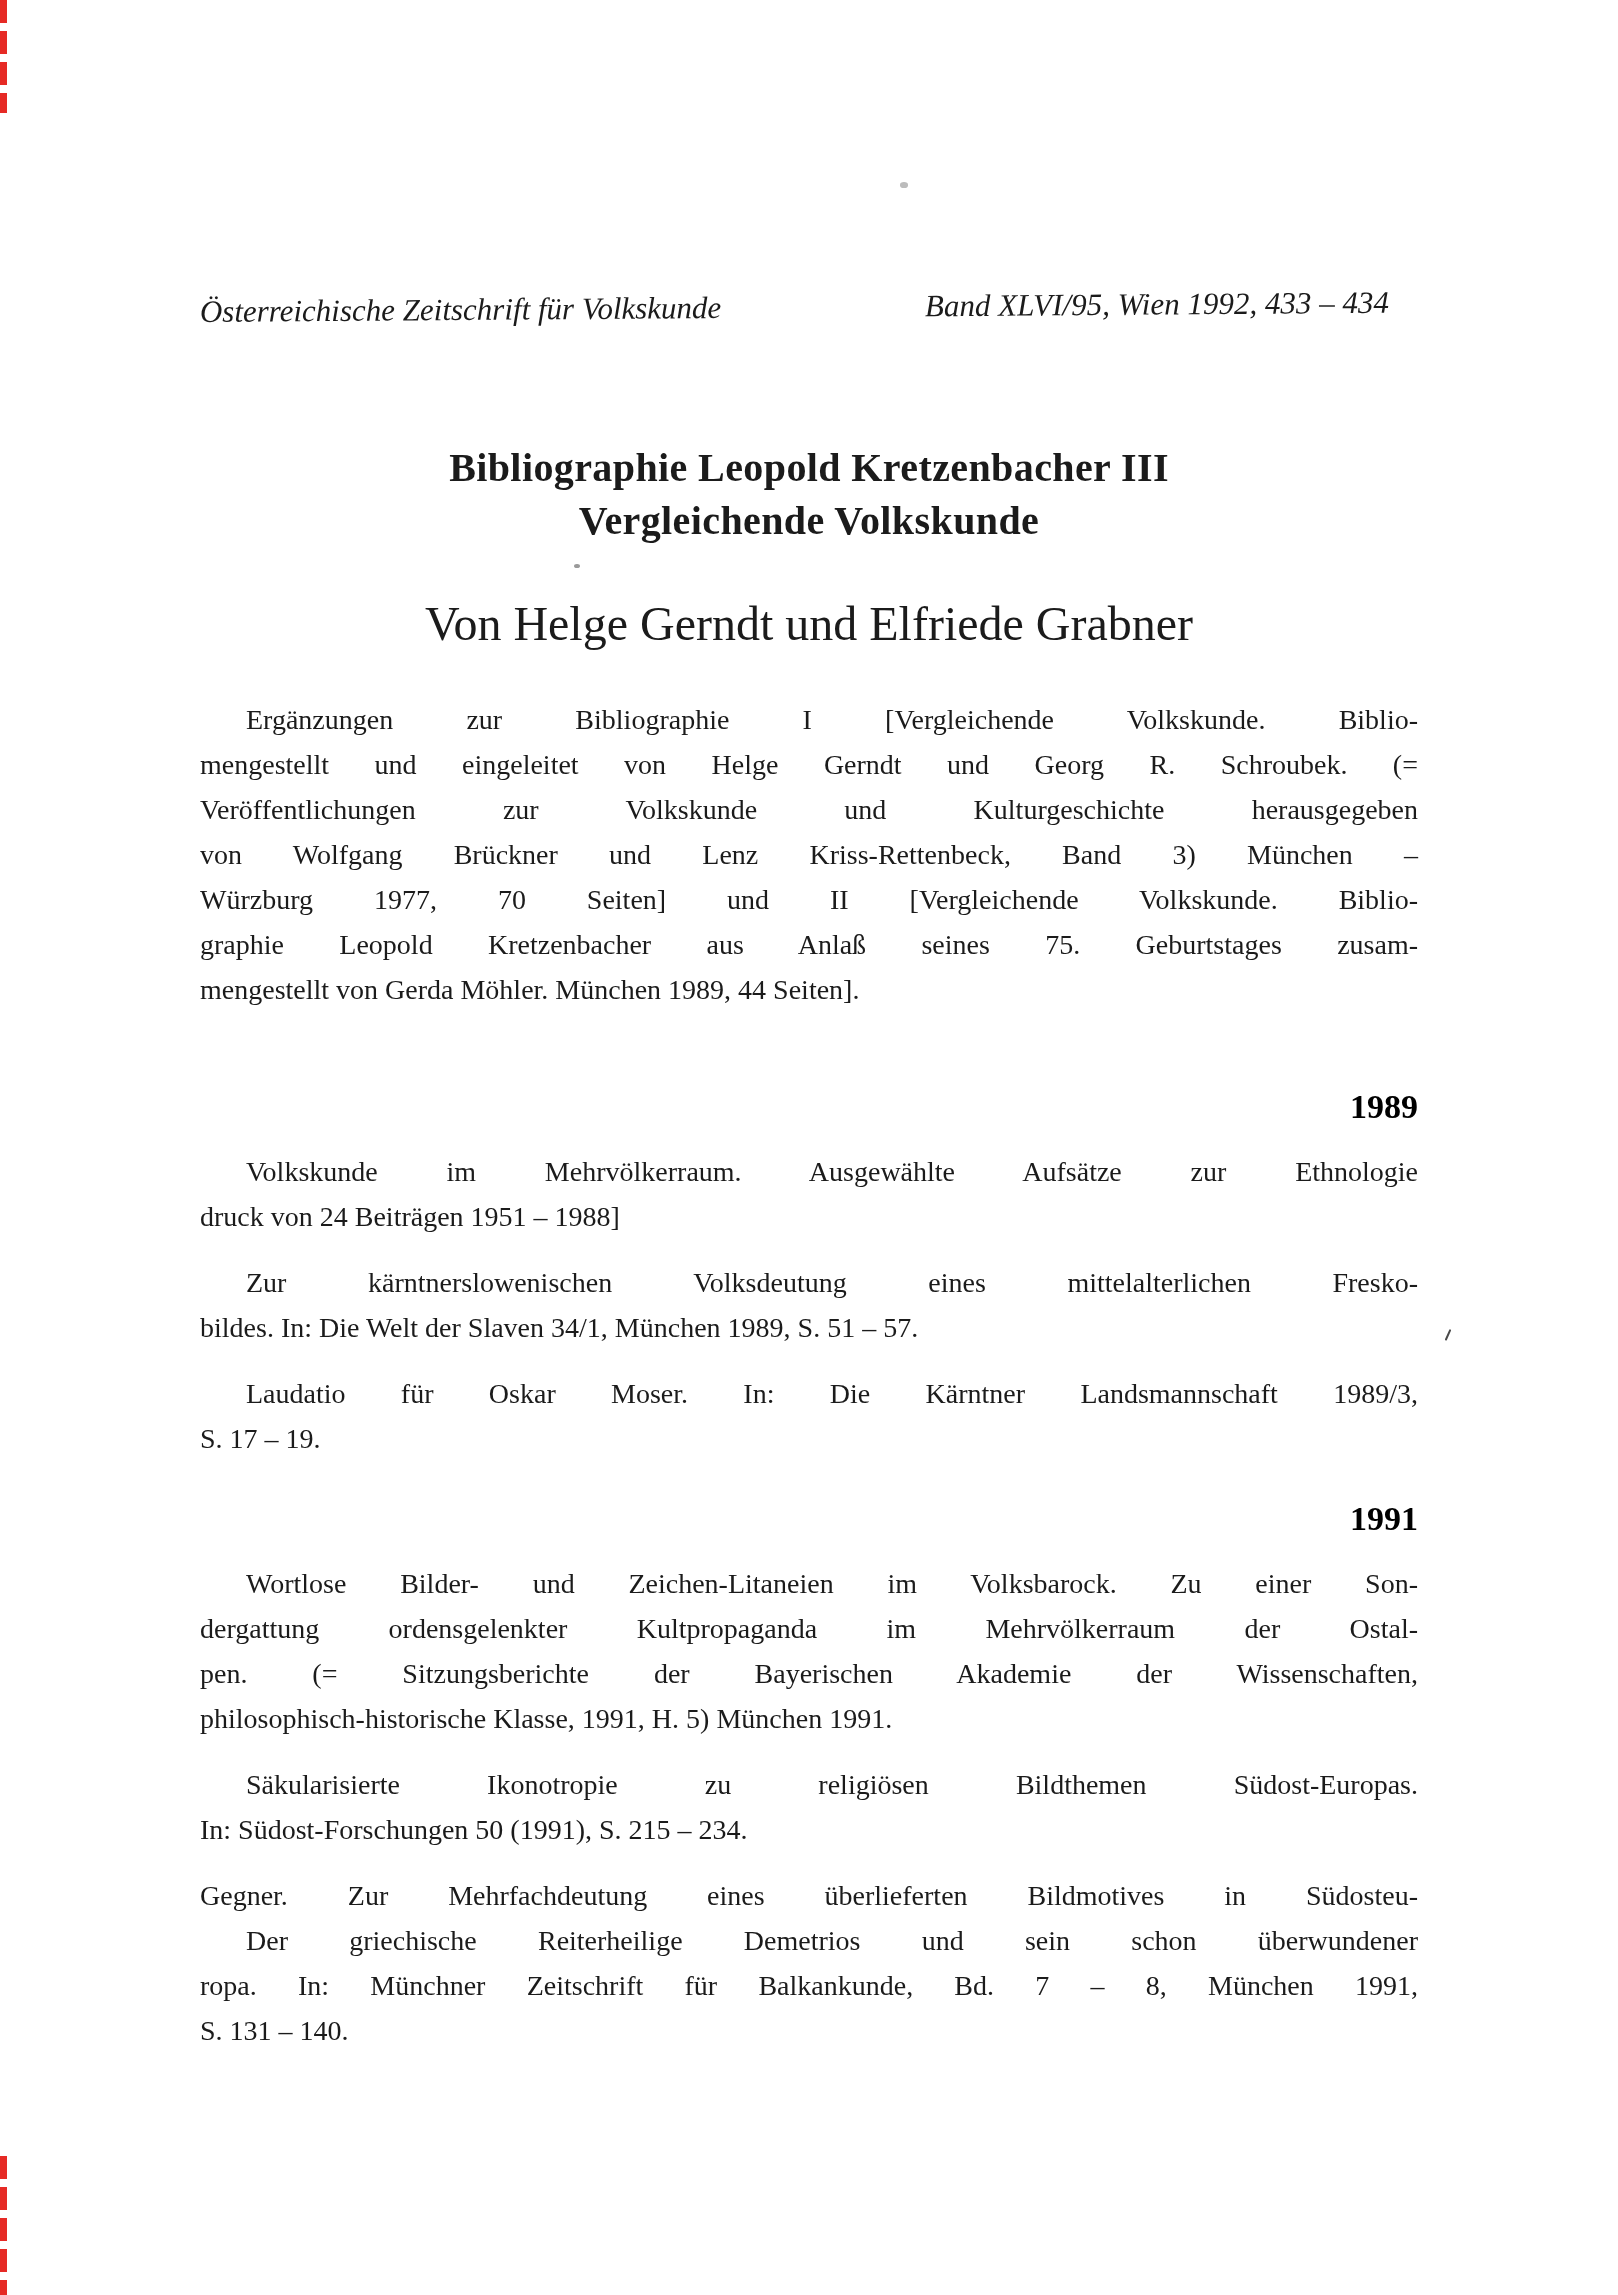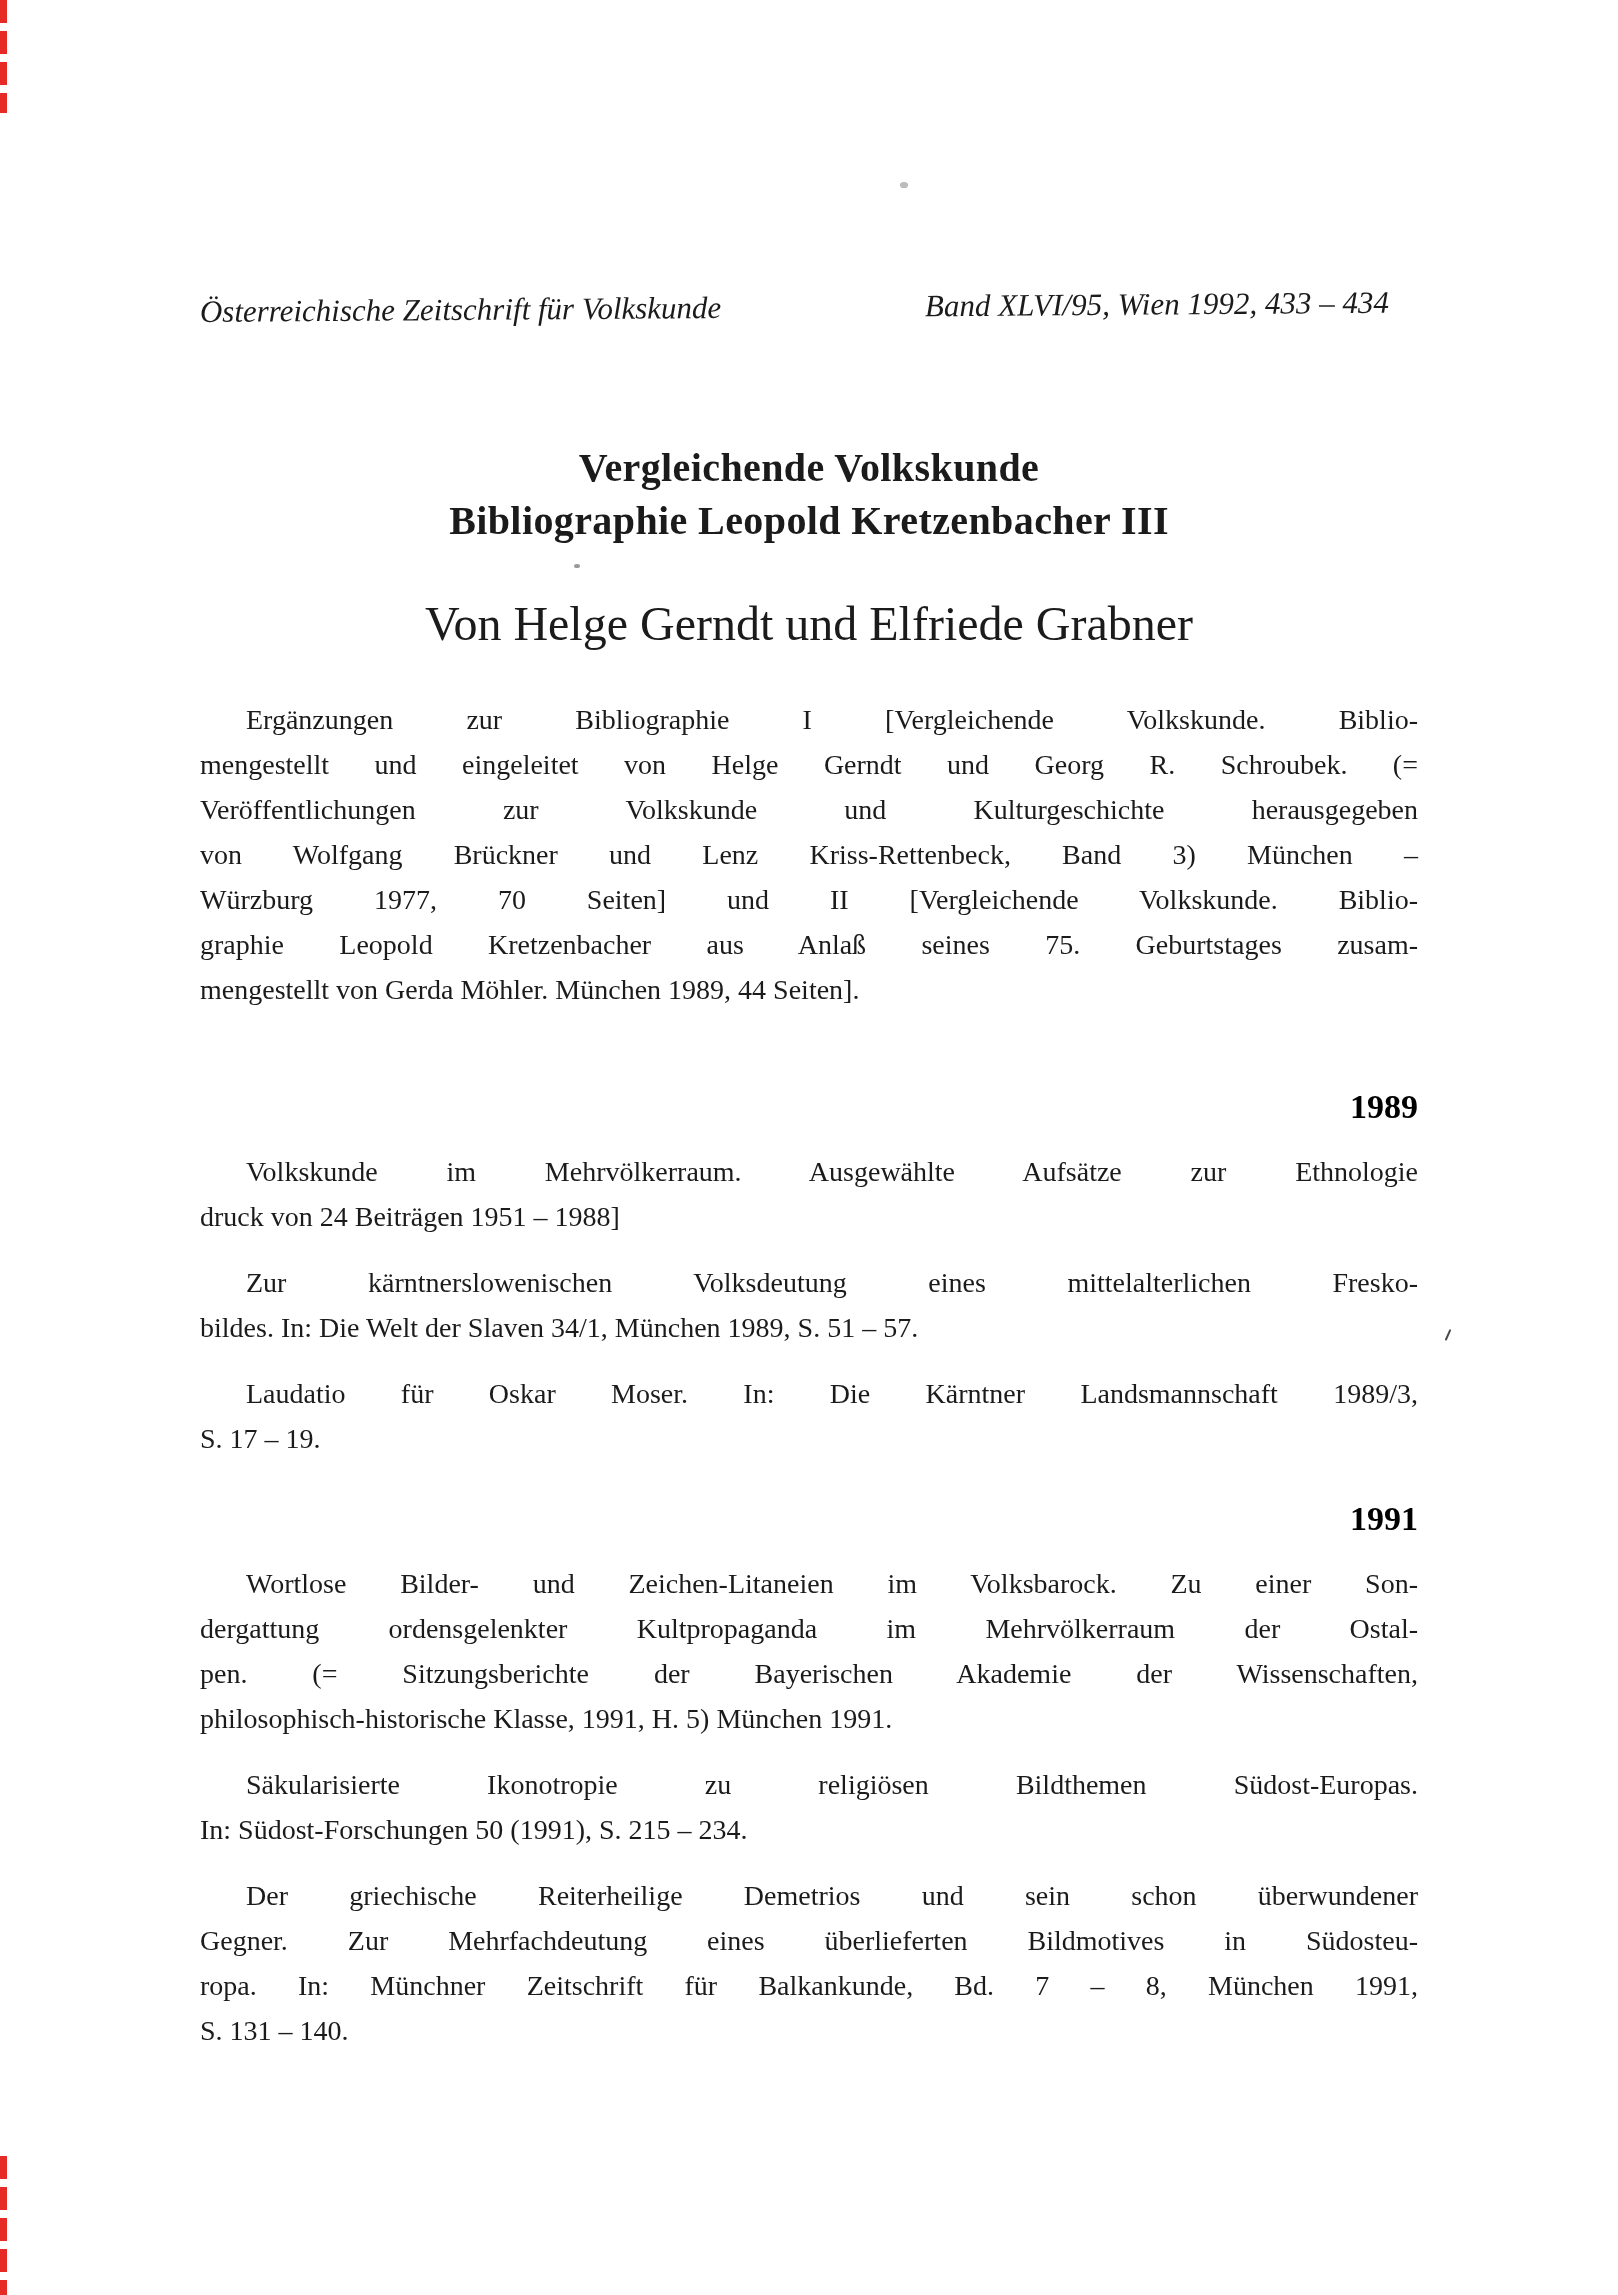--- a/index.html
+++ b/index.html
@@ -119,22 +119,22 @@
   <div class="tick"></div>
 
   <div class="content">
 
     <div class="journal-header">
       <span class="journal-name">Österreichische Zeitschrift für Volkskunde</span>
       <span class="journal-issue">Band XLVI/95, Wien 1992, 433 – 434</span>
     </div>
 
     <div class="article-title">
+      <div>Bibliographie Leopold Kretzenbacher III</div>
       <div>Vergleichende Volkskunde</div>
-      <div>Bibliographie Leopold Kretzenbacher III</div>
     </div>
 
     <div class="byline">Von Helge Gerndt und Elfriede Grabner</div>
 
     <div class="intro">
         <div class="line indent just">Ergänzungen zur Bibliographie I [Vergleichende Volkskunde. Biblio-</div>
         <div class="line just">mengestellt und eingeleitet von Helge Gerndt und Georg R. Schroubek. (=</div>
         <div class="line just">Veröffentlichungen zur Volkskunde und Kulturgeschichte herausgegeben</div>
         <div class="line just">von Wolfgang Brückner und Lenz Kriss-Rettenbeck, Band 3) München –</div>
         <div class="line just">Würzburg 1977, 70 Seiten] und II [Vergleichende Volkskunde. Biblio-</div>
@@ -164,22 +164,22 @@
             <div class="line indent just">Wortlose Bilder- und Zeichen-Litaneien im Volksbarock. Zu einer Son-</div>
             <div class="line just">dergattung ordensgelenkter Kultpropaganda im Mehrvölkerraum der Ostal-</div>
             <div class="line just">pen. (= Sitzungsberichte der Bayerischen Akademie der Wissenschaften,</div>
             <div class="line">philosophisch-historische Klasse, 1991, H. 5) München 1991.</div>
           </div>
           <div class="entry">
             <div class="line indent just">Säkularisierte Ikonotropie zu religiösen Bildthemen Südost-Europas.</div>
             <div class="line">In: Südost-Forschungen 50 (1991), S. 215 – 234.</div>
           </div>
           <div class="entry">
+            <div class="line just">Gegner. Zur Mehrfachdeutung eines überlieferten Bildmotives in Südosteu-</div>
             <div class="line indent just">Der griechische Reiterheilige Demetrios und sein schon überwundener</div>
-            <div class="line just">Gegner. Zur Mehrfachdeutung eines überlieferten Bildmotives in Südosteu-</div>
             <div class="line just">ropa. In: Münchner Zeitschrift für Balkankunde, Bd. 7 – 8, München 1991,</div>
             <div class="line">S. 131 – 140.</div>
           </div>
         </div>
       </div>
 
   </div>
 </div>
 
 

